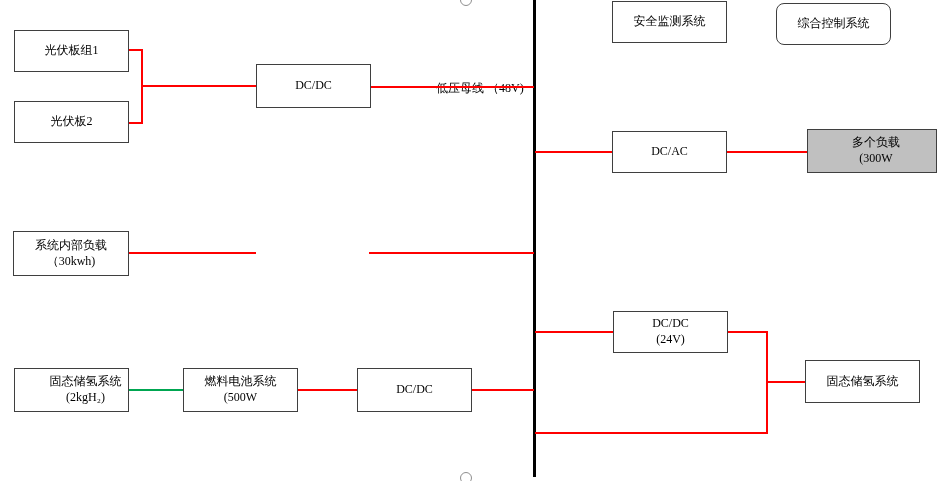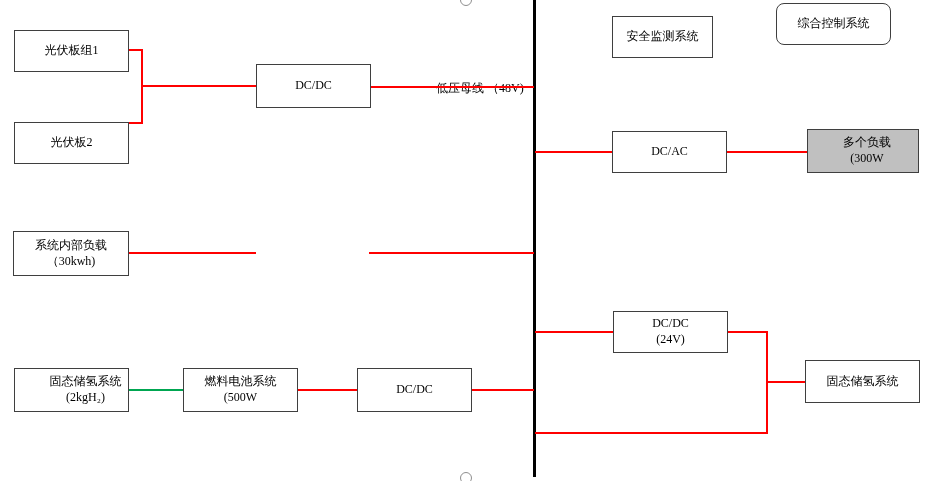--- a/index.html
+++ b/index.html
@@ -81,41 +81,41 @@
   <div class="wire h" style="left:535px; top:432px; width:232px;"></div>
 
   <div class="wire h green" style="left:129px; top:389px; width:55px;"></div>
   <div class="wire h" style="left:297px; top:389px; width:61px;"></div>
   <div class="wire h" style="left:471px; top:389px; width:63px;"></div>
 
   <div class="node" style="left:14px; top:30px; width:115px; height:42px;">
     <span>光伏板组1</span>
   </div>
 
-  <div class="node" style="left:14px; top:101px; width:115px; height:42px;margin-top:21px;">
+  <div class="node" style="left:14px; top:101px; width:115px; height:42px;">
     <span>光伏板2</span>
   </div>
 
   <div class="node" style="left:256px; top:64px; width:115px; height:44px;">
     <span>DC/DC</span>
   </div>
 
-  <div class="node" style="left:612px; top:16px; width:101px; height:42px;">
+  <div class="node" style="left:612px; top:1px; width:115px; height:42px;">
     <span>安全监测系统</span>
   </div>
 
   <div class="node" style="left:776px; top:3px; width:115px; height:42px;border-radius:8px;">
     <span>综合控制系统</span>
   </div>
 
   <div class="node" style="left:612px; top:131px; width:115px; height:42px;">
     <span>DC/AC</span>
   </div>
 
-  <div class="node gray" style="left:807px; top:129px; width:112px; height:44px;padding-left:8px;">
+  <div class="node gray" style="left:807px; top:129px; width:130px; height:44px;padding-left:8px;">
     <span>多个负载</span>
     <span>(300W</span>
   </div>
 
   <div class="node" style="left:13px; top:231px; width:116px; height:45px;">
     <span>系统内部负载</span>
     <span>（30kwh)</span>
   </div>
 
 

